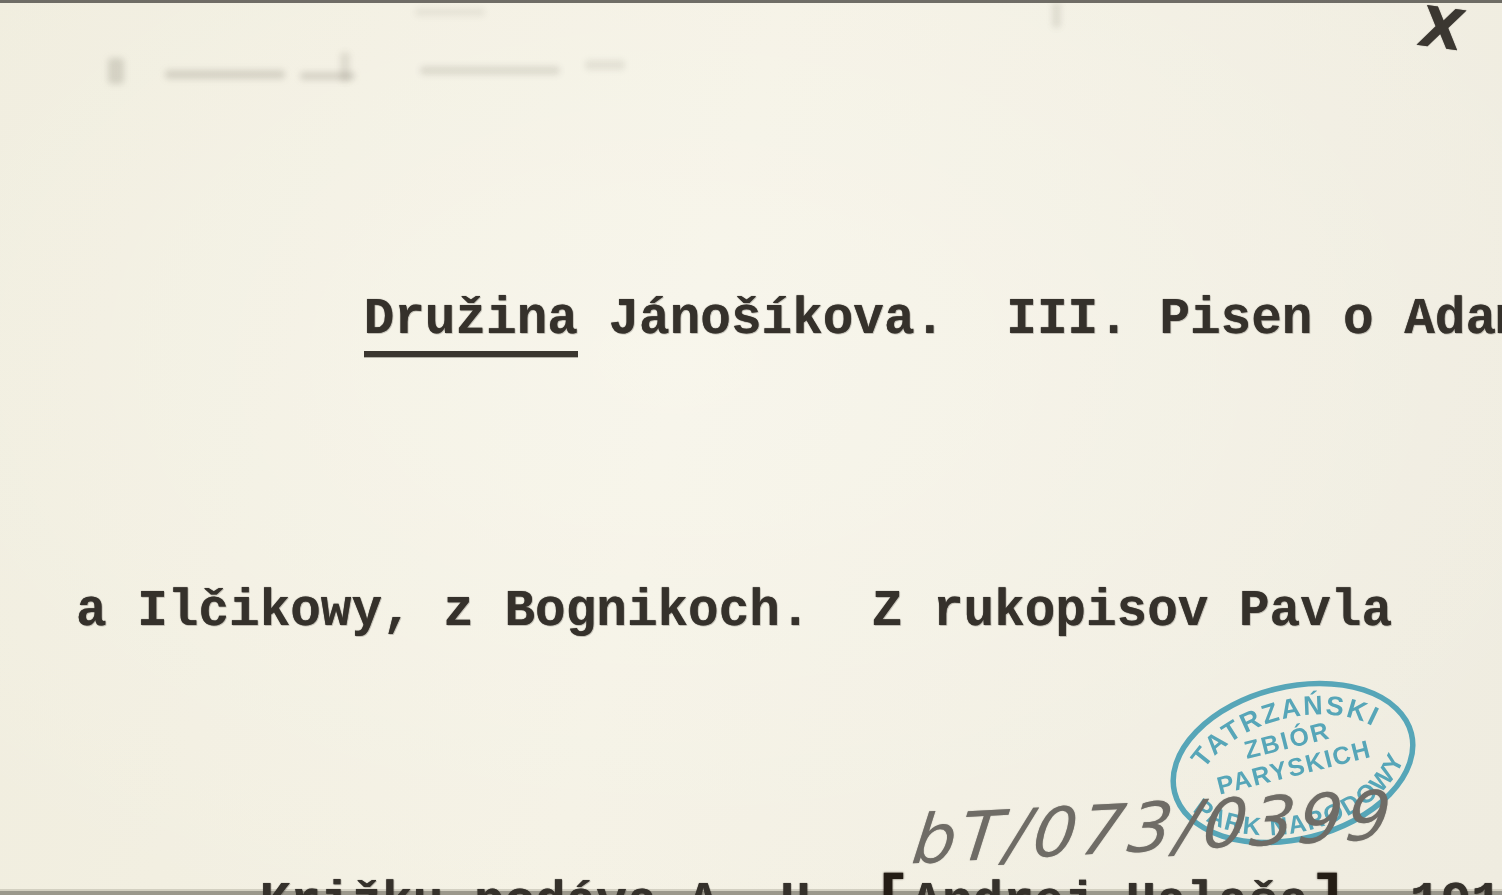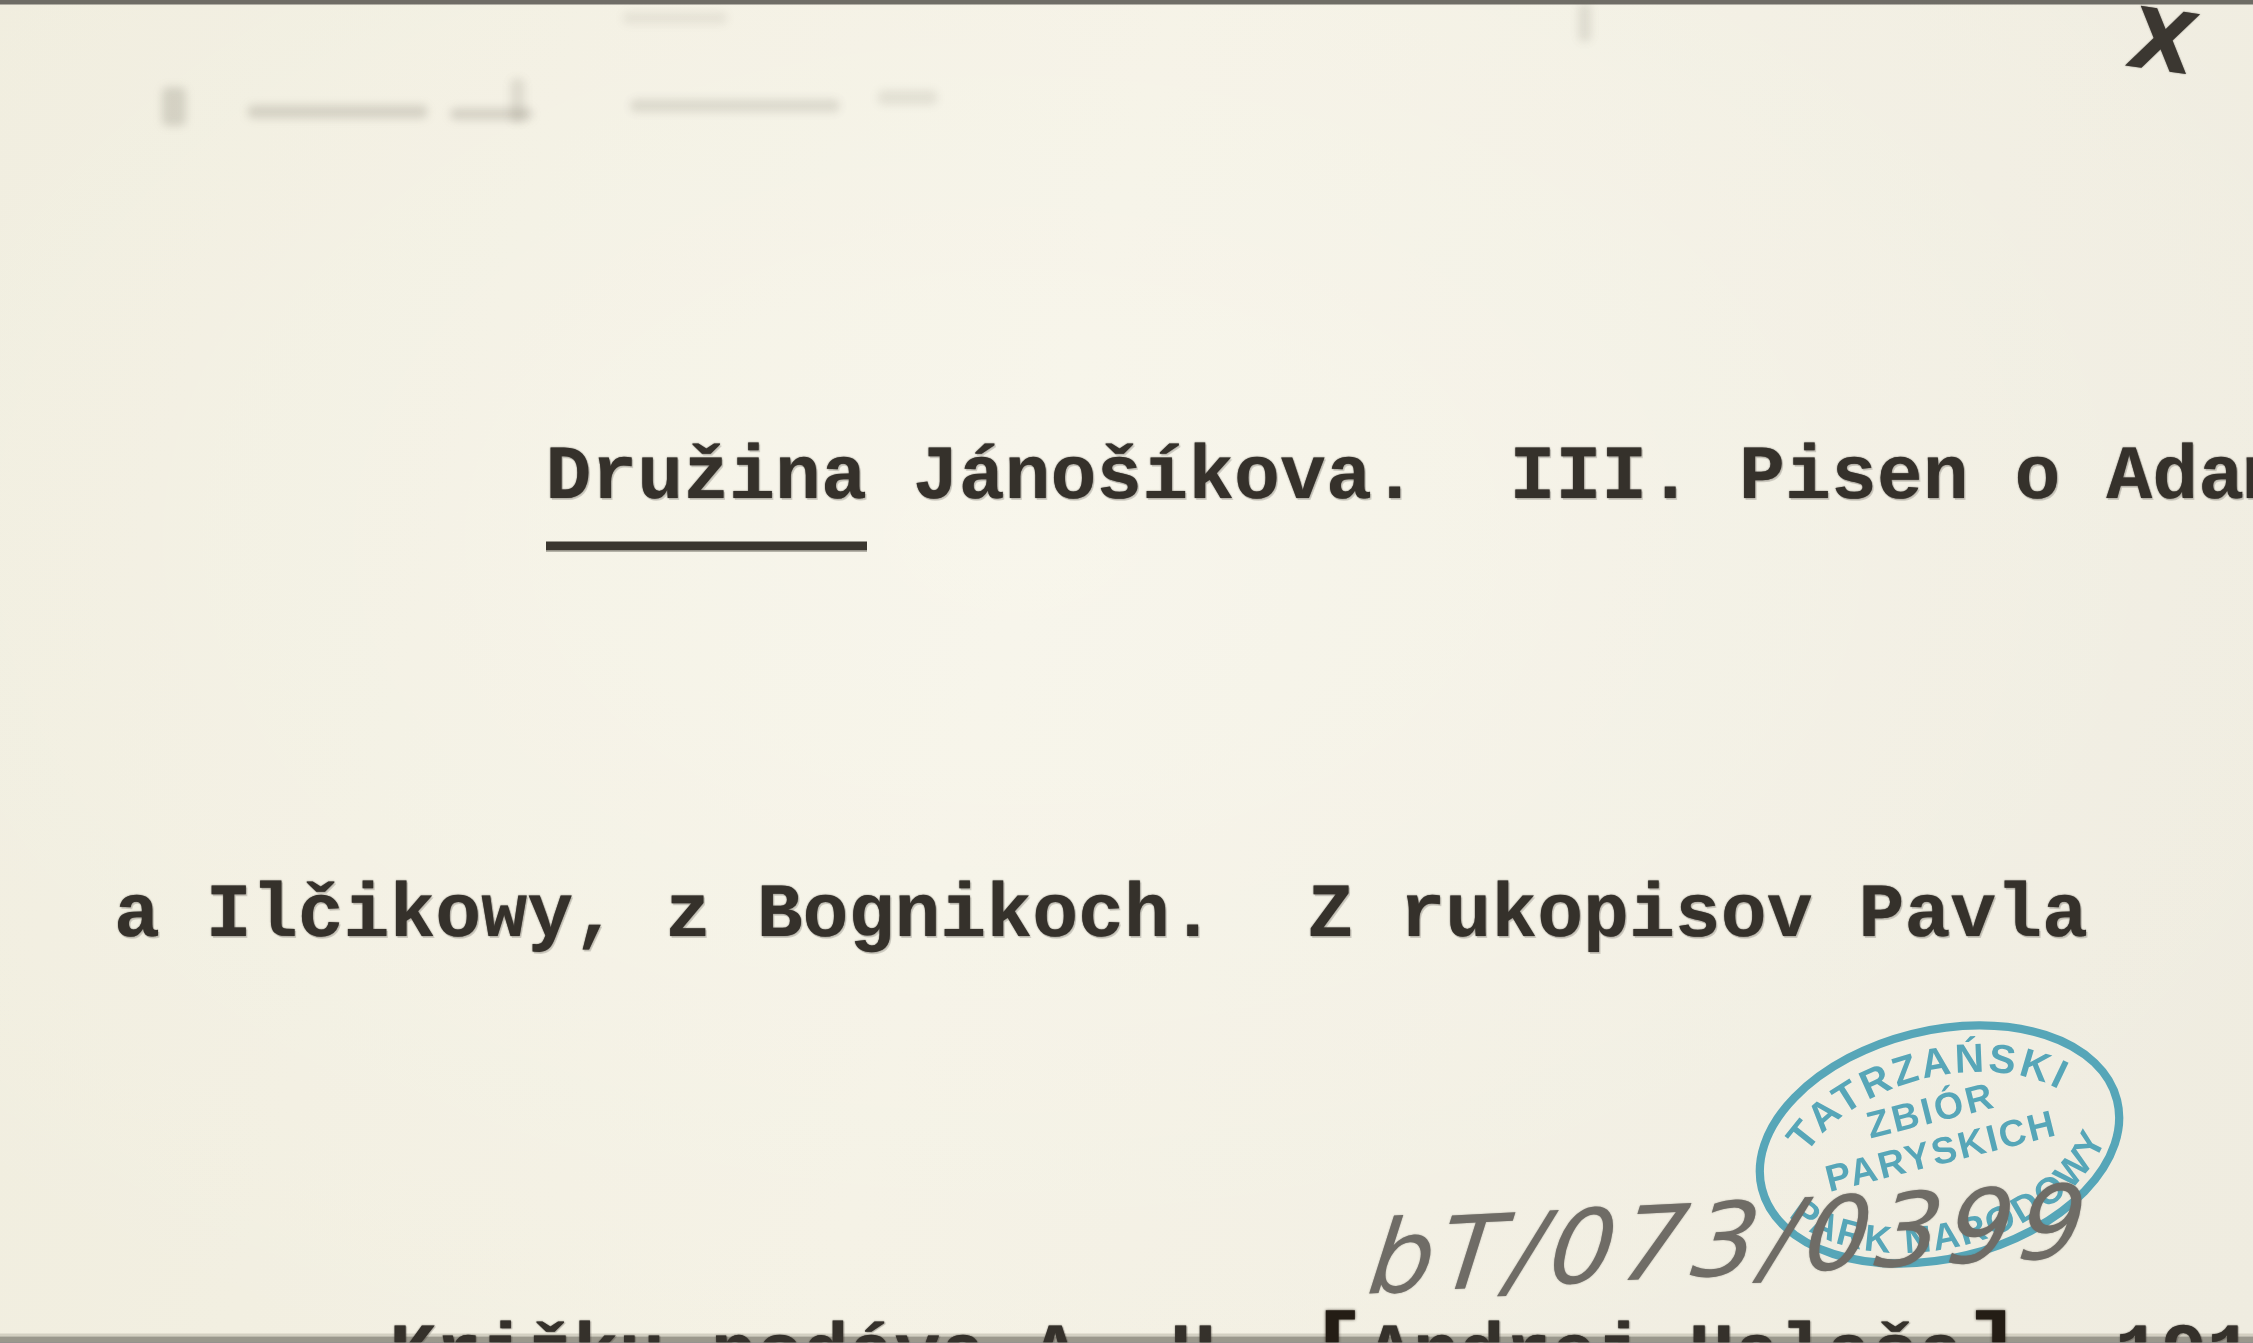--- a/index.html
+++ b/index.html
@@ -53,21 +53,21 @@
     letter-spacing: 0px;
     white-space: pre;
     color: #35312b;
     text-shadow: 0 0 1px rgba(48,44,38,.85), 1px 1px 0 rgba(48,44,38,.18);
   }
   .line { white-space: pre; }
   .line-1 { padding-left: 104px; }
 
   .u {
     border-bottom: 6px solid #3a362f;
-    padding-bottom: 13px;
+    padding-bottom: 3px;
     box-shadow: 0 1px 0 rgba(58,54,47,.35);
   }
   .bracket {
     font-size: 66px;
     font-weight: 700;
     color: #241d15;
     vertical-align: -4px;
     text-shadow: 0 0 2px rgba(30,22,12,.8);
   }
 

